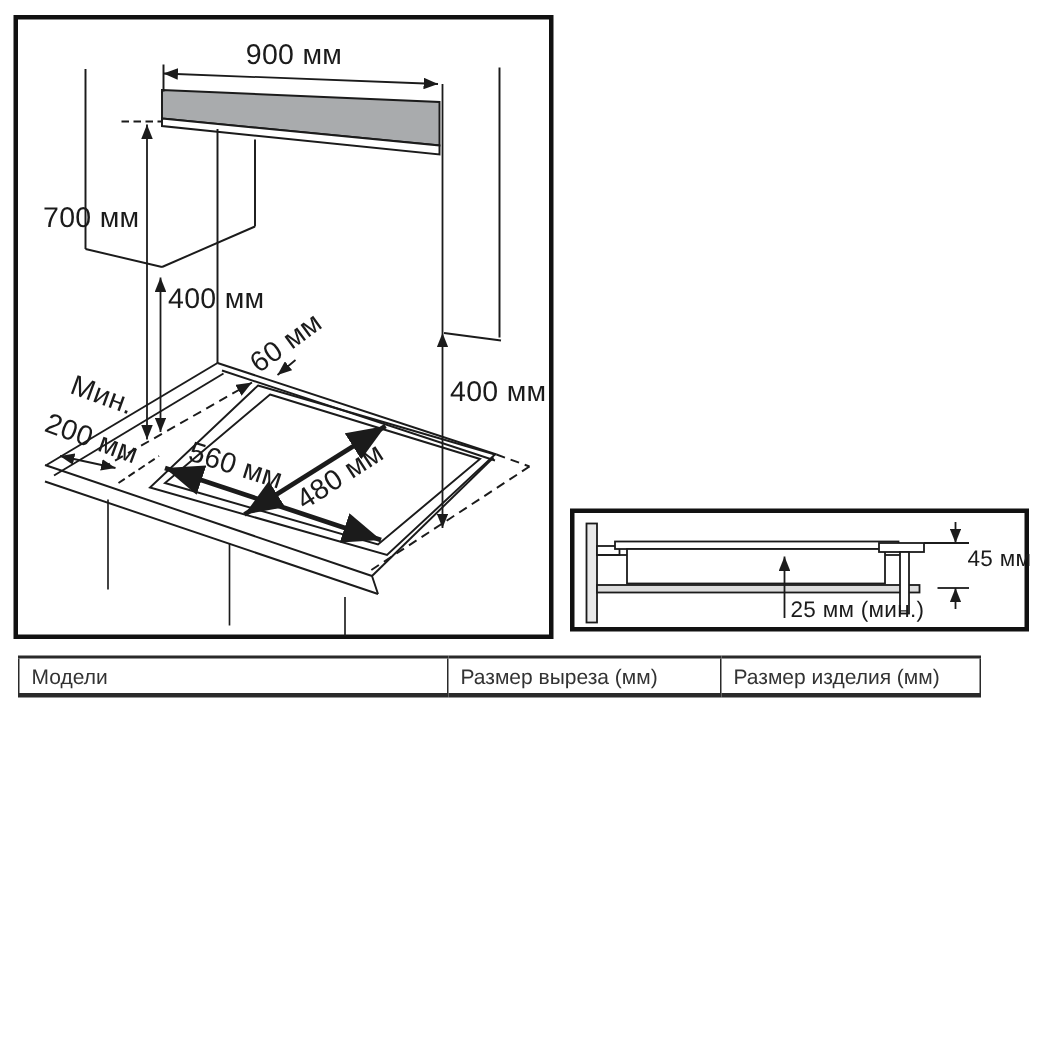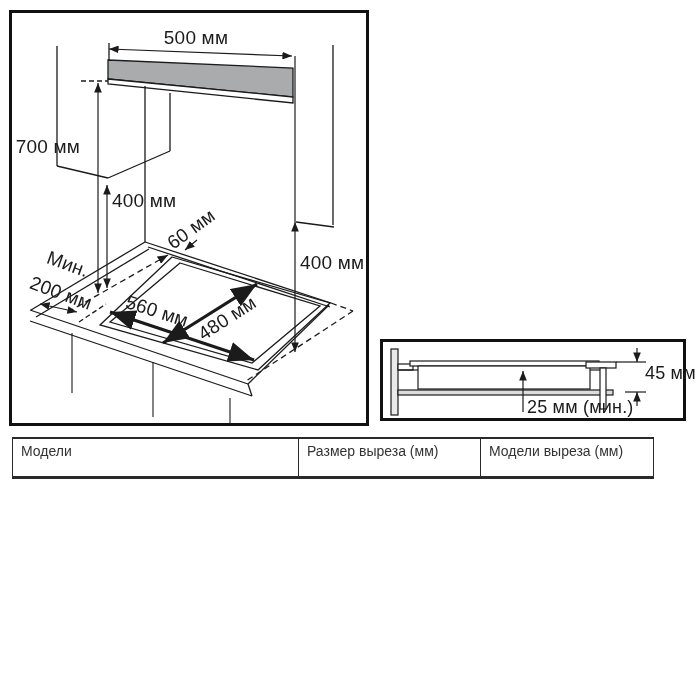--- a/index.html
+++ b/index.html
@@ -6,29 +6,29 @@
   body{width:700px;height:700px;position:relative;font-family:"Liberation Sans",sans-serif;overflow:hidden;}
   #art{position:absolute;left:0;top:0;}
   .dim{
     position:absolute;
     font-size:19px;
     color:#1b1b1b;
     white-space:nowrap;
     letter-spacing:.2px;
     line-height:1;
   }
-  .dim.small{font-size:18px;}
+  .dim.small{font-size:15px;}
   #spec-table{
     position:absolute;left:12px;top:437px;width:641px;
     border-collapse:collapse;table-layout:fixed;
     font-size:14px;color:#333;
   }
   #spec-table td{
     border-left:1.5px solid #2a2a2a;border-right:1.5px solid #2a2a2a;
-    padding:2px 0 16px 8px;white-space:nowrap;overflow:hidden;
+    padding:2px 0 2px 8px;white-space:nowrap;overflow:hidden;
   }
   #spec-table tr.hdr td{border-top:2px solid #2a2a2a;border-bottom:3px solid #2a2a2a;height:19px;}
   #spec-table tr.row td{border-bottom:2.5px solid #2a2a2a;height:20px;}
 </style>
 </head>
 <body>
 
 <svg id="art" width="700" height="700" viewBox="0 0 700 700">
   <defs>
     <marker id="ah" viewBox="0 0 10 8" refX="10" refY="4" markerWidth="8" markerHeight="6.4" orient="auto-start-reverse" markerUnits="strokeWidth">
@@ -114,23 +114,23 @@
 
     <line x1="616" y1="362" x2="646" y2="362"></line>
     <line x1="625" y1="392" x2="646" y2="392"></line>
     <line x1="637" y1="348" x2="637" y2="362" marker-end="url(#ah)"></line>
     <line x1="637" y1="406" x2="637" y2="392" marker-end="url(#ah)"></line>
 
     <line x1="523" y1="412" x2="523" y2="371" marker-end="url(#ah)"></line>
   </g>
 </svg>
 
-<div class="dim" style="left:196px;top:37px;transform:translate(-50%,-50%);">500 мм</div>
+<div class="dim" style="left:196px;top:37px;transform:translate(-50%,-50%);">900 мм</div>
 
-<div class="dim" style="left:80px;top:146px;transform:translate(-100%,-50%);">700 мм</div>
+<div class="dim" style="left:93px;top:146px;transform:translate(-100%,-50%);">700 мм</div>
 
 <div class="dim" style="left:112px;top:200px;transform:translate(0,-50%);">400 мм</div>
 
 <div class="dim" style="left:191px;top:229px;transform:translate(-50%,-50%) rotate(-36deg);">60 мм</div>
 
 <div class="dim" style="left:68px;top:264px;transform:translate(-50%,-50%) rotate(20deg);">Мин.</div>
 
 <div class="dim" style="left:61px;top:293px;transform:translate(-50%,-50%) rotate(20deg);">200 мм</div>
 
 <div class="dim" style="left:157px;top:311px;transform:translate(-50%,-50%) rotate(17.5deg);">560 мм</div>
@@ -146,16 +146,16 @@
 <table id="spec-table">
   <colgroup>
     <col style="width:286px">
       <col style="width:182px">
       <col style="width:173px">
   </colgroup>
   <tbody>
       <tr class="hdr">
     <td>Модели</td>
     <td>Размер выреза (мм)</td>
-    <td>Модели выреза (мм)</td>
+    <td>Размер изделия (мм)</td>
   </tr>
 </tbody>
   </table>
 
 </body></html>

